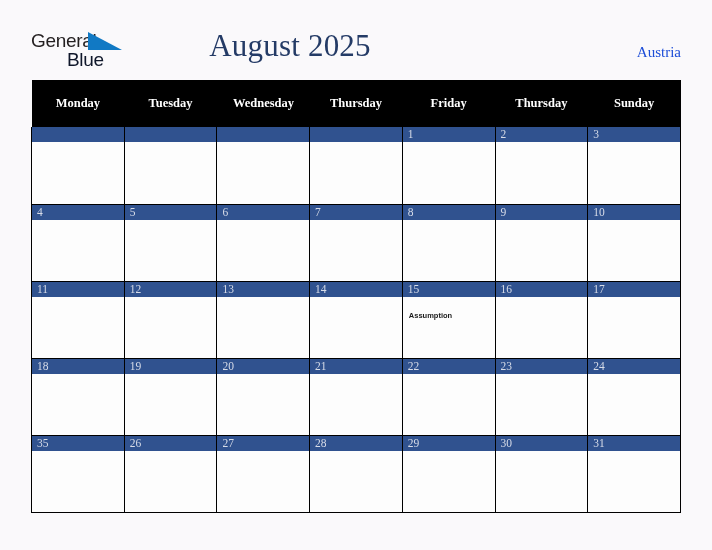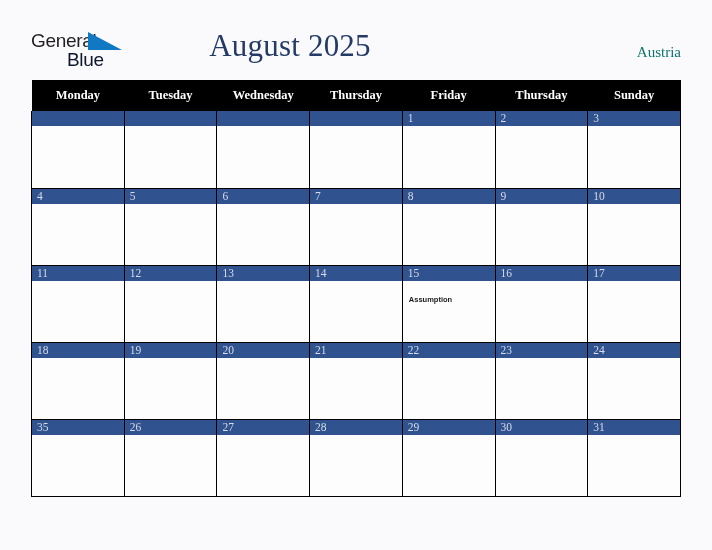--- a/index.html
+++ b/index.html
@@ -76,41 +76,41 @@
     color: #243b66;
     font-family: "Liberation Serif", "DejaVu Serif", serif;
     letter-spacing: 0.2px;
   }
 
   .country {
     position: absolute;
     right: 31px;
     top: 44px;
     font-size: 15px;
-    color: #0f766e;
+    color: #1d4ed8;
     font-family: "Liberation Serif", "DejaVu Serif", serif;
   }
 
   
   .calendar {
     position: absolute;
     left: 31px;
     top: 80px;
     width: 650px;
     border-collapse: collapse;
     table-layout: fixed;
   }
 
   .calendar th {
     background: #000000;
     color: #ffffff;
     font-size: 12.5px;
     font-weight: bold;
     height: 20px;
-    padding: 8px;
+    padding: 16px;
     text-align: center;
     font-family: "Liberation Serif", "DejaVu Serif", serif;
     border: none;
   }
 
   .calendar td {
     vertical-align: top;
     padding: 0;
     height: 77px;
     border-left: 1px solid #000000;

